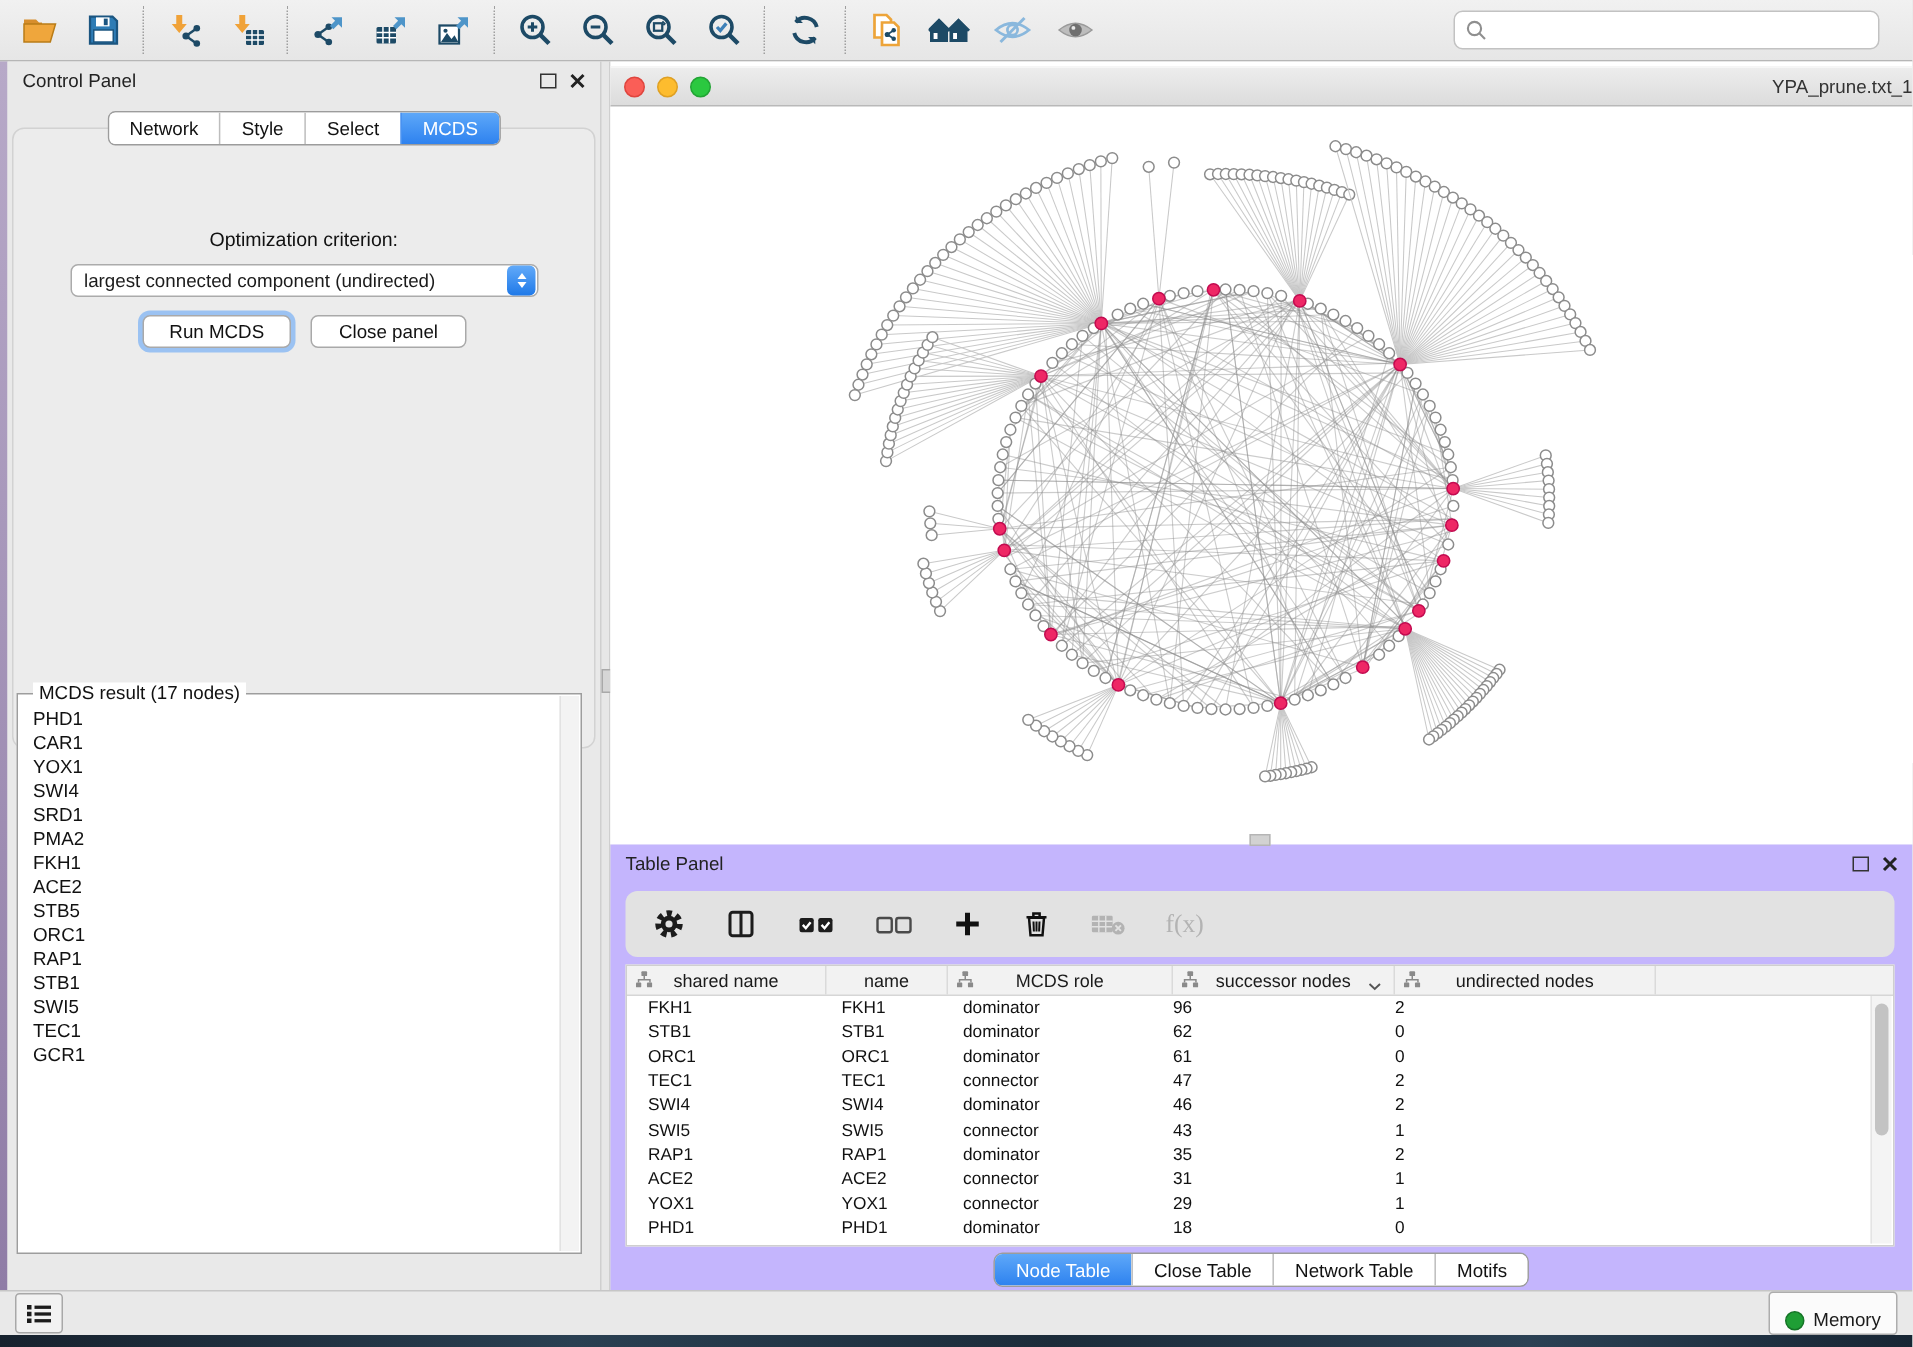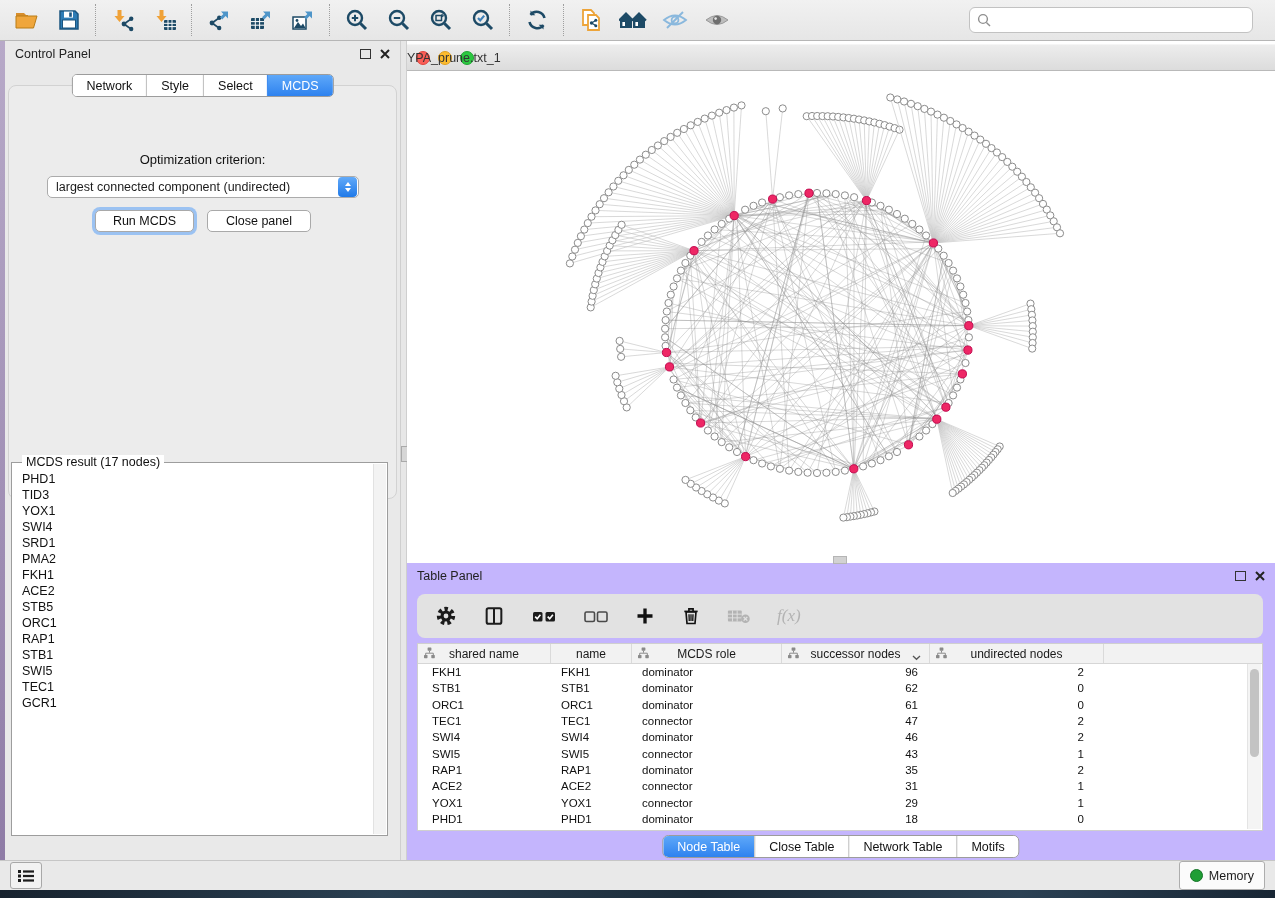--- a/index.html
+++ b/index.html
@@ -17,21 +17,21 @@
              border:1px solid #c2c2c2;border-radius:6px;display:flex;align-items:center;padding:0 7px}
   #searchbox input{border:none;outline:none;flex:1;font:12px "Liberation Sans",sans-serif;background:transparent;margin-left:6px}
 
   
   #wp-left{left:0;top:41px;width:5px;height:819px;background:linear-gradient(#b7a9c8,#8f7ca6)}
   #wp-bottom{left:0;top:890px;width:1275px;height:8px;
              background:linear-gradient(90deg,#17222e,#2a4052 30%,#1c2c3a 55%,#2b4154 80%,#182634)}
   #statusbar{left:0;top:860px;width:1275px;height:30px;background:#e9e9e9;border-top:1px solid #c6c6c6;
              display:flex;align-items:center;box-sizing:border-box;padding:0 10px}
   #memorybtn{margin-left:auto;height:23px;background:#fbfbfb;border:1px solid #adadad;border-radius:3px;
-             display:flex;align-items:center;gap:6px;padding:2px 10px;font-size:12.5px}
+             display:flex;align-items:flex-end;gap:6px;padding:2px 10px;font-size:12.5px}
   #memorydot{width:11px;height:11px;border-radius:50%;background:#1f9e35;border:1px solid #157527}
   #listbtn{width:30px;height:25px;background:#f2f2f2;border:1px solid #a8a8a8;border-radius:3px;
            display:flex;align-items:center;justify-content:center}
 
   
   #cpanel{left:5px;top:41px;width:395px;height:819px;background:#e9e9e9}
   .ptitle{height:26px;display:flex;align-items:center;padding:0 10px;font-size:12.5px;color:#222}
   .wbtns{margin-left:auto;display:flex;align-items:center;gap:9px}
   .floatbox{width:9px;height:8px;border:1.6px solid #333;display:inline-block}
   #ctabs{position:absolute;left:50%;transform:translateX(-50%);top:33px;display:flex;z-index:3;
@@ -67,45 +67,45 @@
   #hhandle{left:833px;top:556px;width:12px;height:6px;background:#d2d2d2;border:1px solid #b5b5b5;z-index:5}
 
   
   #netwin{left:407px;top:41px;width:868px;height:522px;background:#fff}
   #nettitle{height:27px;margin-top:3px;background:linear-gradient(#ededed,#dcdcdc);border-top:1px solid #f5f5f5;
             border-bottom:1px solid #b9b9b9;display:flex;align-items:center;padding:0 9px;box-sizing:border-box}
   .tl{width:12px;height:12px;border-radius:50%;margin-right:8px}
   #tl-red{background:#fa5e57;border:1px solid #df453e}
   #tl-yellow{background:#fdbc2e;border:1px solid #dfa023}
   #tl-green{background:#2bc840;border:1px solid #22a434}
-  #nettitle .t{position:absolute;left:0;right:12px;text-align:left;font-size:12.5px;color:#333;pointer-events:none}
+  #nettitle .t{position:absolute;left:0;right:0;text-align:right;font-size:12.5px;color:#333;pointer-events:none}
   #netcanvas{width:868px;height:492px;display:block;background:#fff}
   .chord{stroke:#8f8f8f;stroke-width:.75;opacity:.45}
   .fan{stroke:#c6c6c6;stroke-width:.7;opacity:.95}
   .leafn{fill:#fff;stroke:#8c8c8c;stroke-width:1}
   .hubn{fill:#ee2765;stroke:#c20b50;stroke-width:1}
 
   
   #tpanel{left:407px;top:563px;width:868px;height:297px;background:#c4b5fd}
   #ttoolbar{position:absolute;left:10px;top:31px;width:846px;height:44px;background:#e2e2e2;border-radius:8px;
             display:flex;align-items:center;gap:26px;padding:0 18px;box-sizing:border-box}
   .tt{display:flex;align-items:center;justify-content:center}
-  #fx{font-family:"Liberation Serif",serif;font-style:italic;font-size:17px;color:#b3b3b3}
+  #fx{font-family:"Liberation Serif",serif;font-size:17px;color:#b3b3b3}
   #tablewrap{position:absolute;left:10px;top:80px;width:846px;height:188px;background:#fff;border:1px solid #cfcfcf;box-sizing:border-box}
   #thead{display:flex;height:19px;background:#f2f2f2;border-bottom:1px solid #d6d6d6}
   .th{position:relative;display:flex;align-items:center;justify-content:center;font-size:12px;color:#1a1a1a;
       border-right:1px solid #dadada;box-sizing:border-box}
   .th .ticon{position:absolute;left:6px;top:3px}
   .th .chev{position:absolute;right:8px;top:6px}
   .c0{width:133px}.c1{width:81px}.c2{width:150px}.c3{width:148px}.c4{width:174px}
   #tbody{position:relative}
   .tr{display:flex;height:16.3px;align-items:center}
   .td{font-size:11.5px;color:#111;box-sizing:border-box;padding-left:10px;overflow:hidden;white-space:nowrap}
   .td.c0{padding-left:14px}
-  .td.num{text-align:right;padding-left:0}
+  .td.num{padding-left:0}
   .td.c3.num{padding-right:12px}
   .td.c4.num{padding-right:20px}
   #tscroll{position:absolute;right:1px;top:20px;bottom:1px;width:13px;background:#f4f4f4;border-left:1px solid #e4e4e4}
   #tthumb{position:absolute;left:2px;top:5px;width:9px;height:88px;background:#c3c3c3;border-radius:5px}
   #btabs{position:absolute;left:50%;transform:translateX(-50%);top:272px;display:flex;height:21px;
          border:1px solid #9c9c9c;border-radius:6px;overflow:hidden;background:#fff}
 </style>
 </head>
 <body>
 
@@ -298,21 +298,21 @@
           <span class="arr dn"></span>
         </span>
     </div>
     <div class="btn" id="runbtn">Run MCDS</div>
     <div class="btn" id="closebtn">Close panel</div>
   </div>
   <div id="resultbox">
     <div id="resultlegend">MCDS result (17 nodes)</div>
     <div id="resultlist">
         <div class="li">PHD1</div>
-        <div class="li">TID3</div>
+        <div class="li">CAR1</div>
         <div class="li">YOX1</div>
         <div class="li">SWI4</div>
         <div class="li">SRD1</div>
         <div class="li">PMA2</div>
         <div class="li">FKH1</div>
         <div class="li">ACE2</div>
         <div class="li">STB5</div>
         <div class="li">ORC1</div>
         <div class="li">RAP1</div>
         <div class="li">STB1</div>

